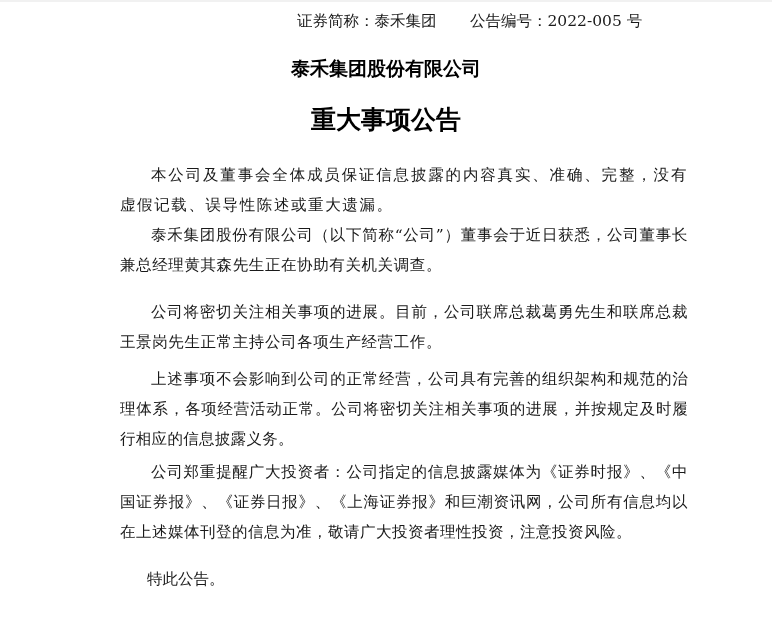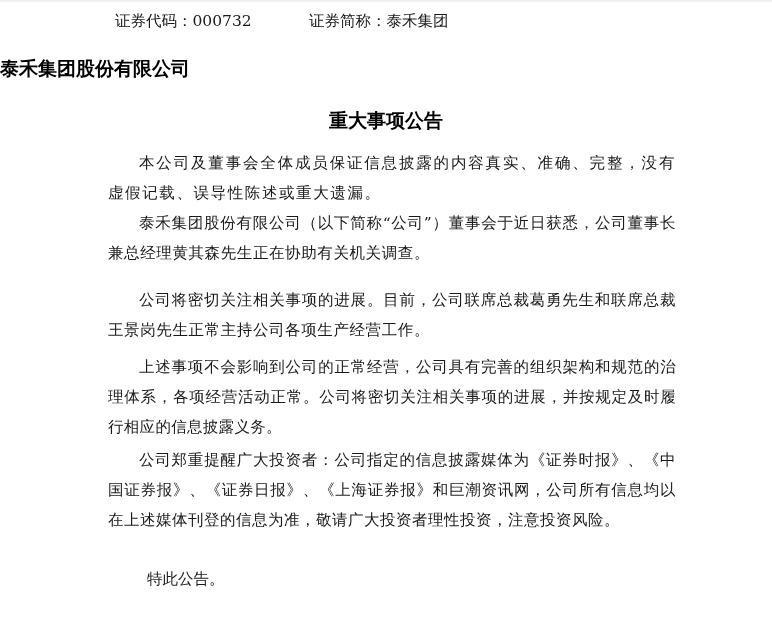--- a/index.html
+++ b/index.html
@@ -30,56 +30,56 @@
       height: 24px;
       font-size: 15.5px;
       line-height: 24px;
       white-space: nowrap;
     }
     .doc-header .field {
       position: absolute;
       top: 0;
     }
     .doc-header .f1 { left: 0; }
-    .doc-header .f2 { left: 194px; }
+    .doc-header .f2 { left: 182px; }
     .doc-header .f3 { left: 355px; }
 
     .company-title {
       position: absolute;
       top: 54px;
       left: 0;
       width: 772px;
-      text-align: left;
+      text-align: center;
       font-family: "DejaVu Sans", "Liberation Sans", sans-serif;
       font-weight: bold;
       font-size: 19px;
       line-height: 28px;
       color: #000;
     }
     .notice-title {
       position: absolute;
       top: 106px;
       left: 0;
       width: 772px;
       text-align: center;
       font-family: "DejaVu Sans", "Liberation Sans", sans-serif;
       font-weight: bold;
-      font-size: 19px;
+      font-size: 25px;
       line-height: 28px;
       color: #000;
     }
     .body-text {
       position: absolute;
       left: 108px;
       width: 568px;
       font-size: 15.5px;
       line-height: 30px;
       text-align: justify;
       text-indent: 2em;
-      margin: 0;
+      margin: 12px;
     }
     .p1 { top: 148px; letter-spacing: 1.6px; }
     .p2 { top: 208px; letter-spacing: 0.6px; }
     .p3 { top: 285px; letter-spacing: 0.6px; }
     .p4 { top: 352px; letter-spacing: 0.3px; }
     .p5 { top: 445px; letter-spacing: 0.5px; }
     .closing {
       position: absolute;
       left: 116px;
       top: 564px;
@@ -89,22 +89,22 @@
       margin: 0;
       width: 300px;
     }
   </style>
 </head>
 <body>
 
 <div class="top-rule"></div>
 
 <div class="doc-header">
-  <span class="field f1">证券代码：000732</span>
   <span class="field f2">证券简称：泰禾集团</span>
+  <span class="field f3">公告编号：2022-005 号</span>
 </div>
 
 <div class="company-title">泰禾集团股份有限公司</div>
 <div class="notice-title">重大事项公告</div>
 
 <p class="body-text p1">本公司及董事会全体成员保证信息披露的内容真实、准确、完整，没有虚假记载、误导性陈述或重大遗漏。</p>
 <p class="body-text p2">泰禾集团股份有限公司（以下简称“公司”）董事会于近日获悉，公司董事长兼总经理黄其森先生正在协助有关机关调查。</p>
 <p class="body-text p3">公司将密切关注相关事项的进展。目前，公司联席总裁葛勇先生和联席总裁王景岗先生正常主持公司各项生产经营工作。</p>
 <p class="body-text p4">上述事项不会影响到公司的正常经营，公司具有完善的组织架构和规范的治理体系，各项经营活动正常。公司将密切关注相关事项的进展，并按规定及时履行相应的信息披露义务。</p>
 <p class="body-text p5">公司郑重提醒广大投资者：公司指定的信息披露媒体为《证券时报》、《中国证券报》、《证券日报》、《上海证券报》和巨潮资讯网，公司所有信息均以在上述媒体刊登的信息为准，敬请广大投资者理性投资，注意投资风险。</p>

